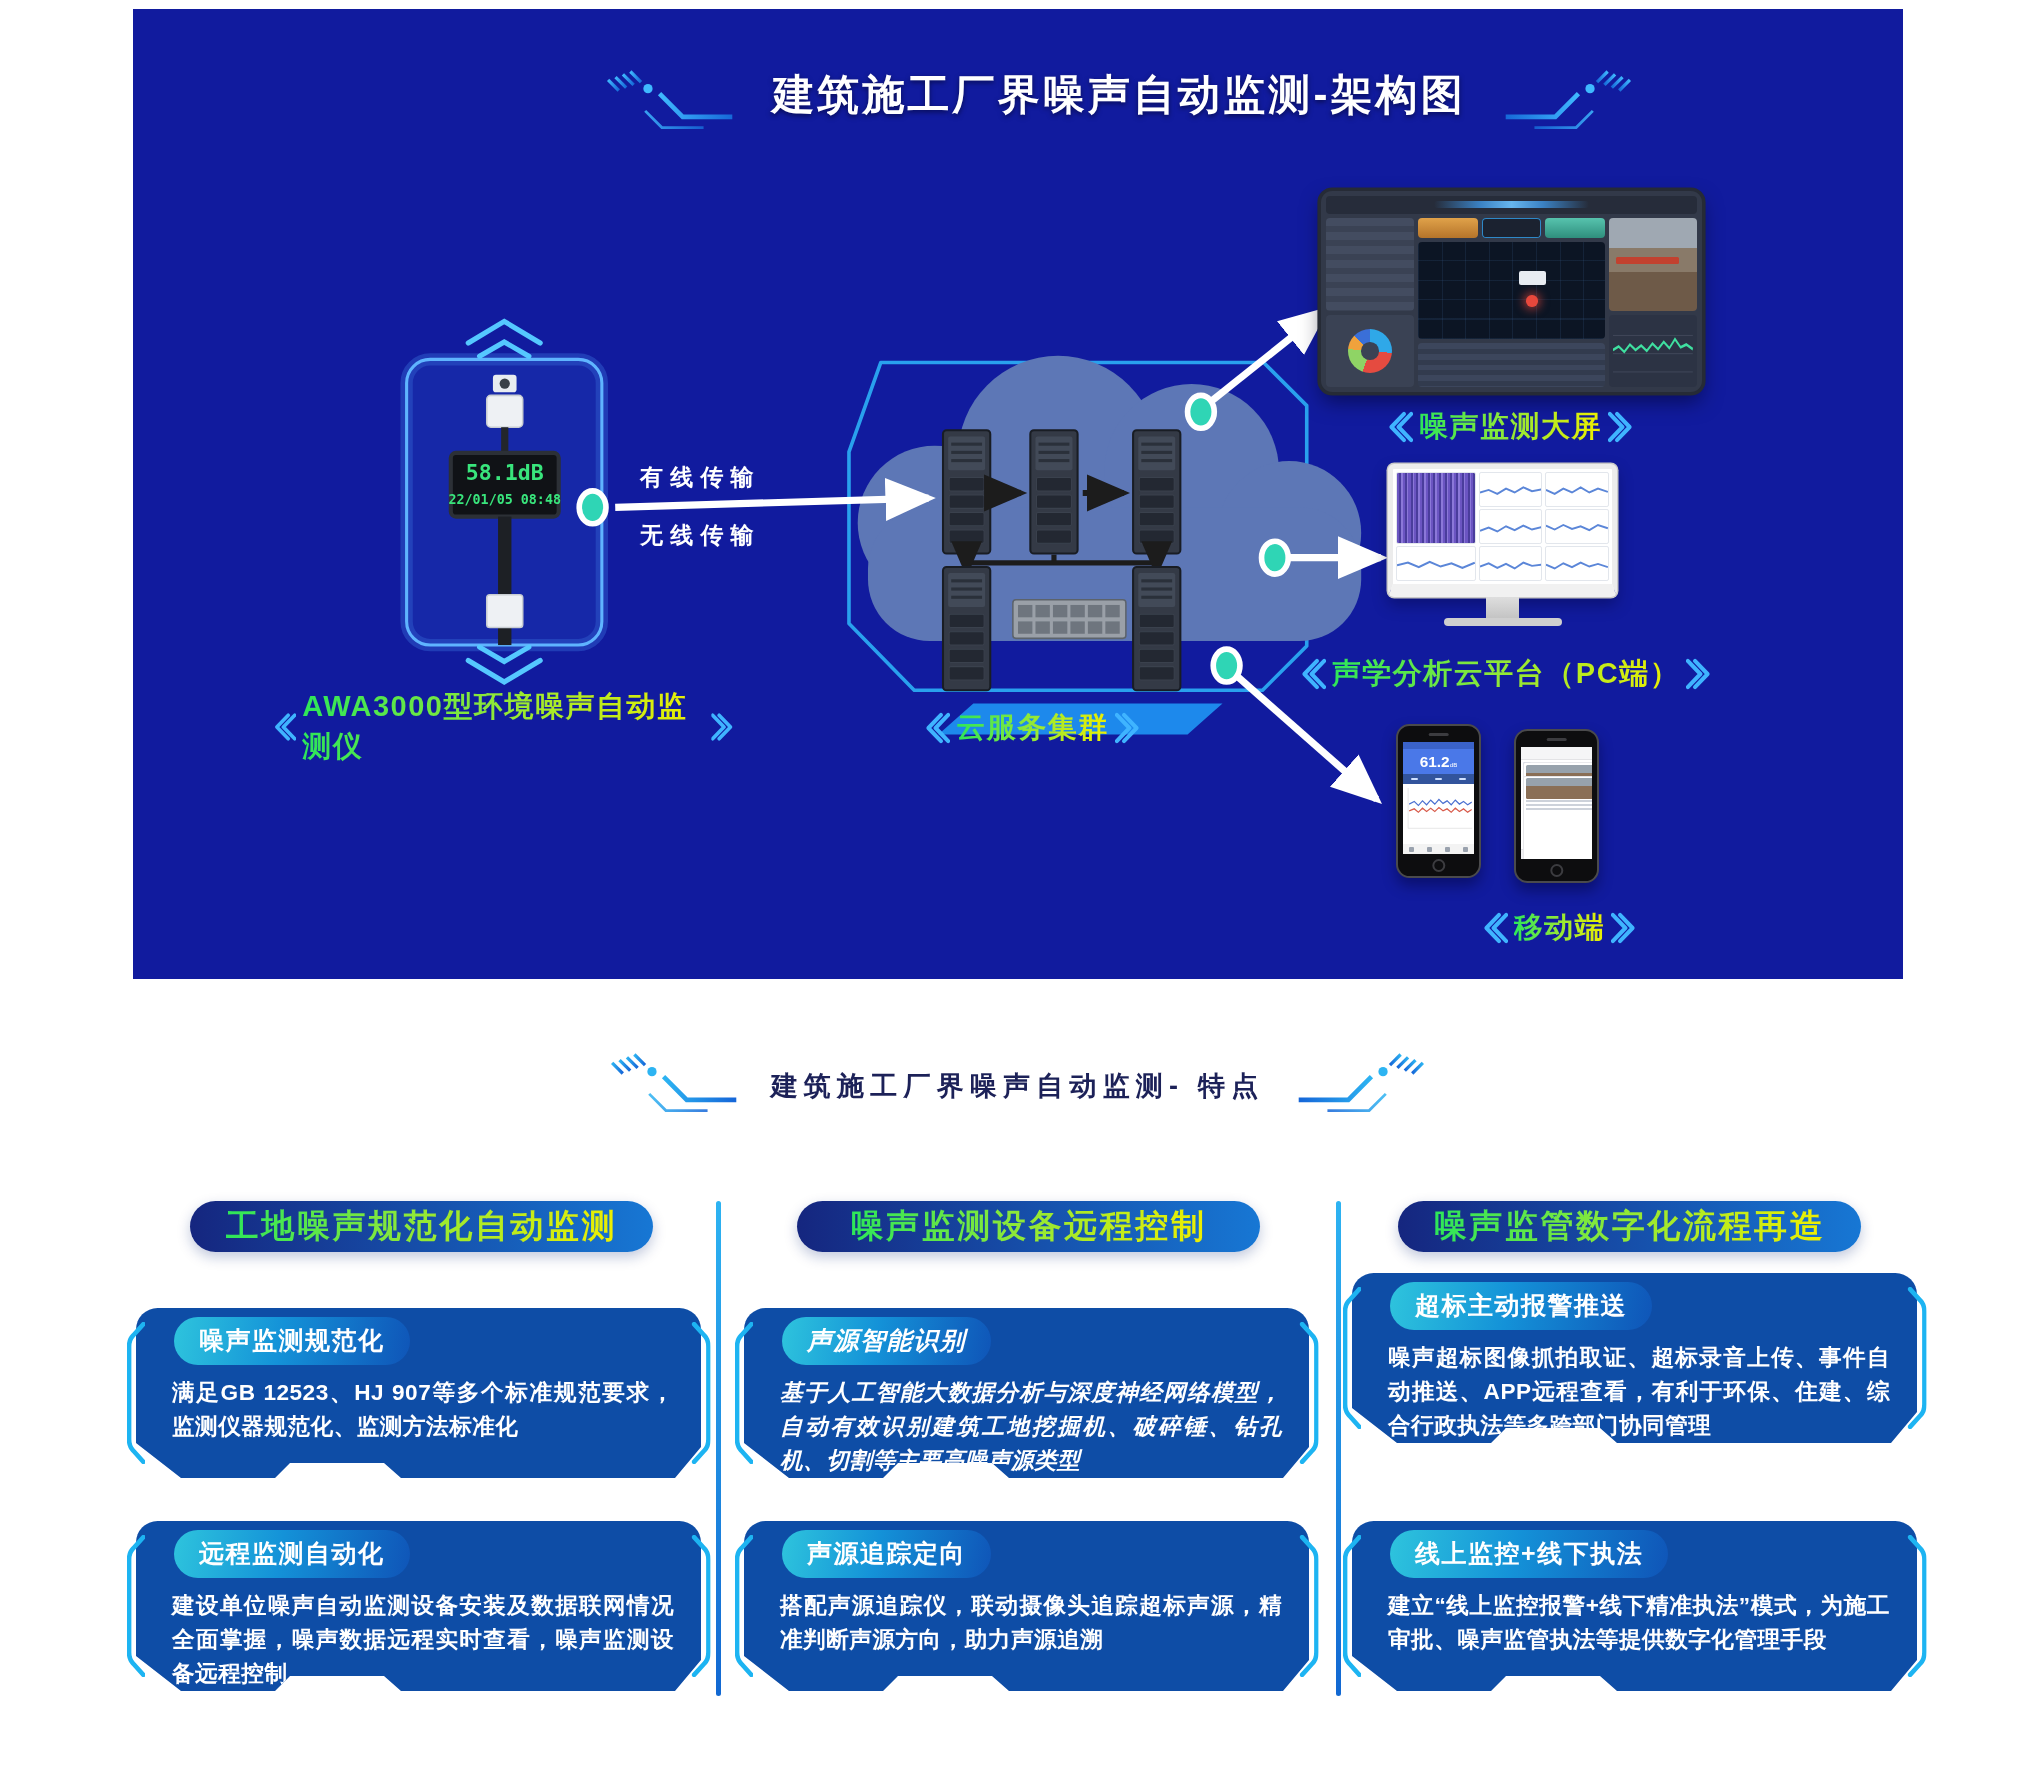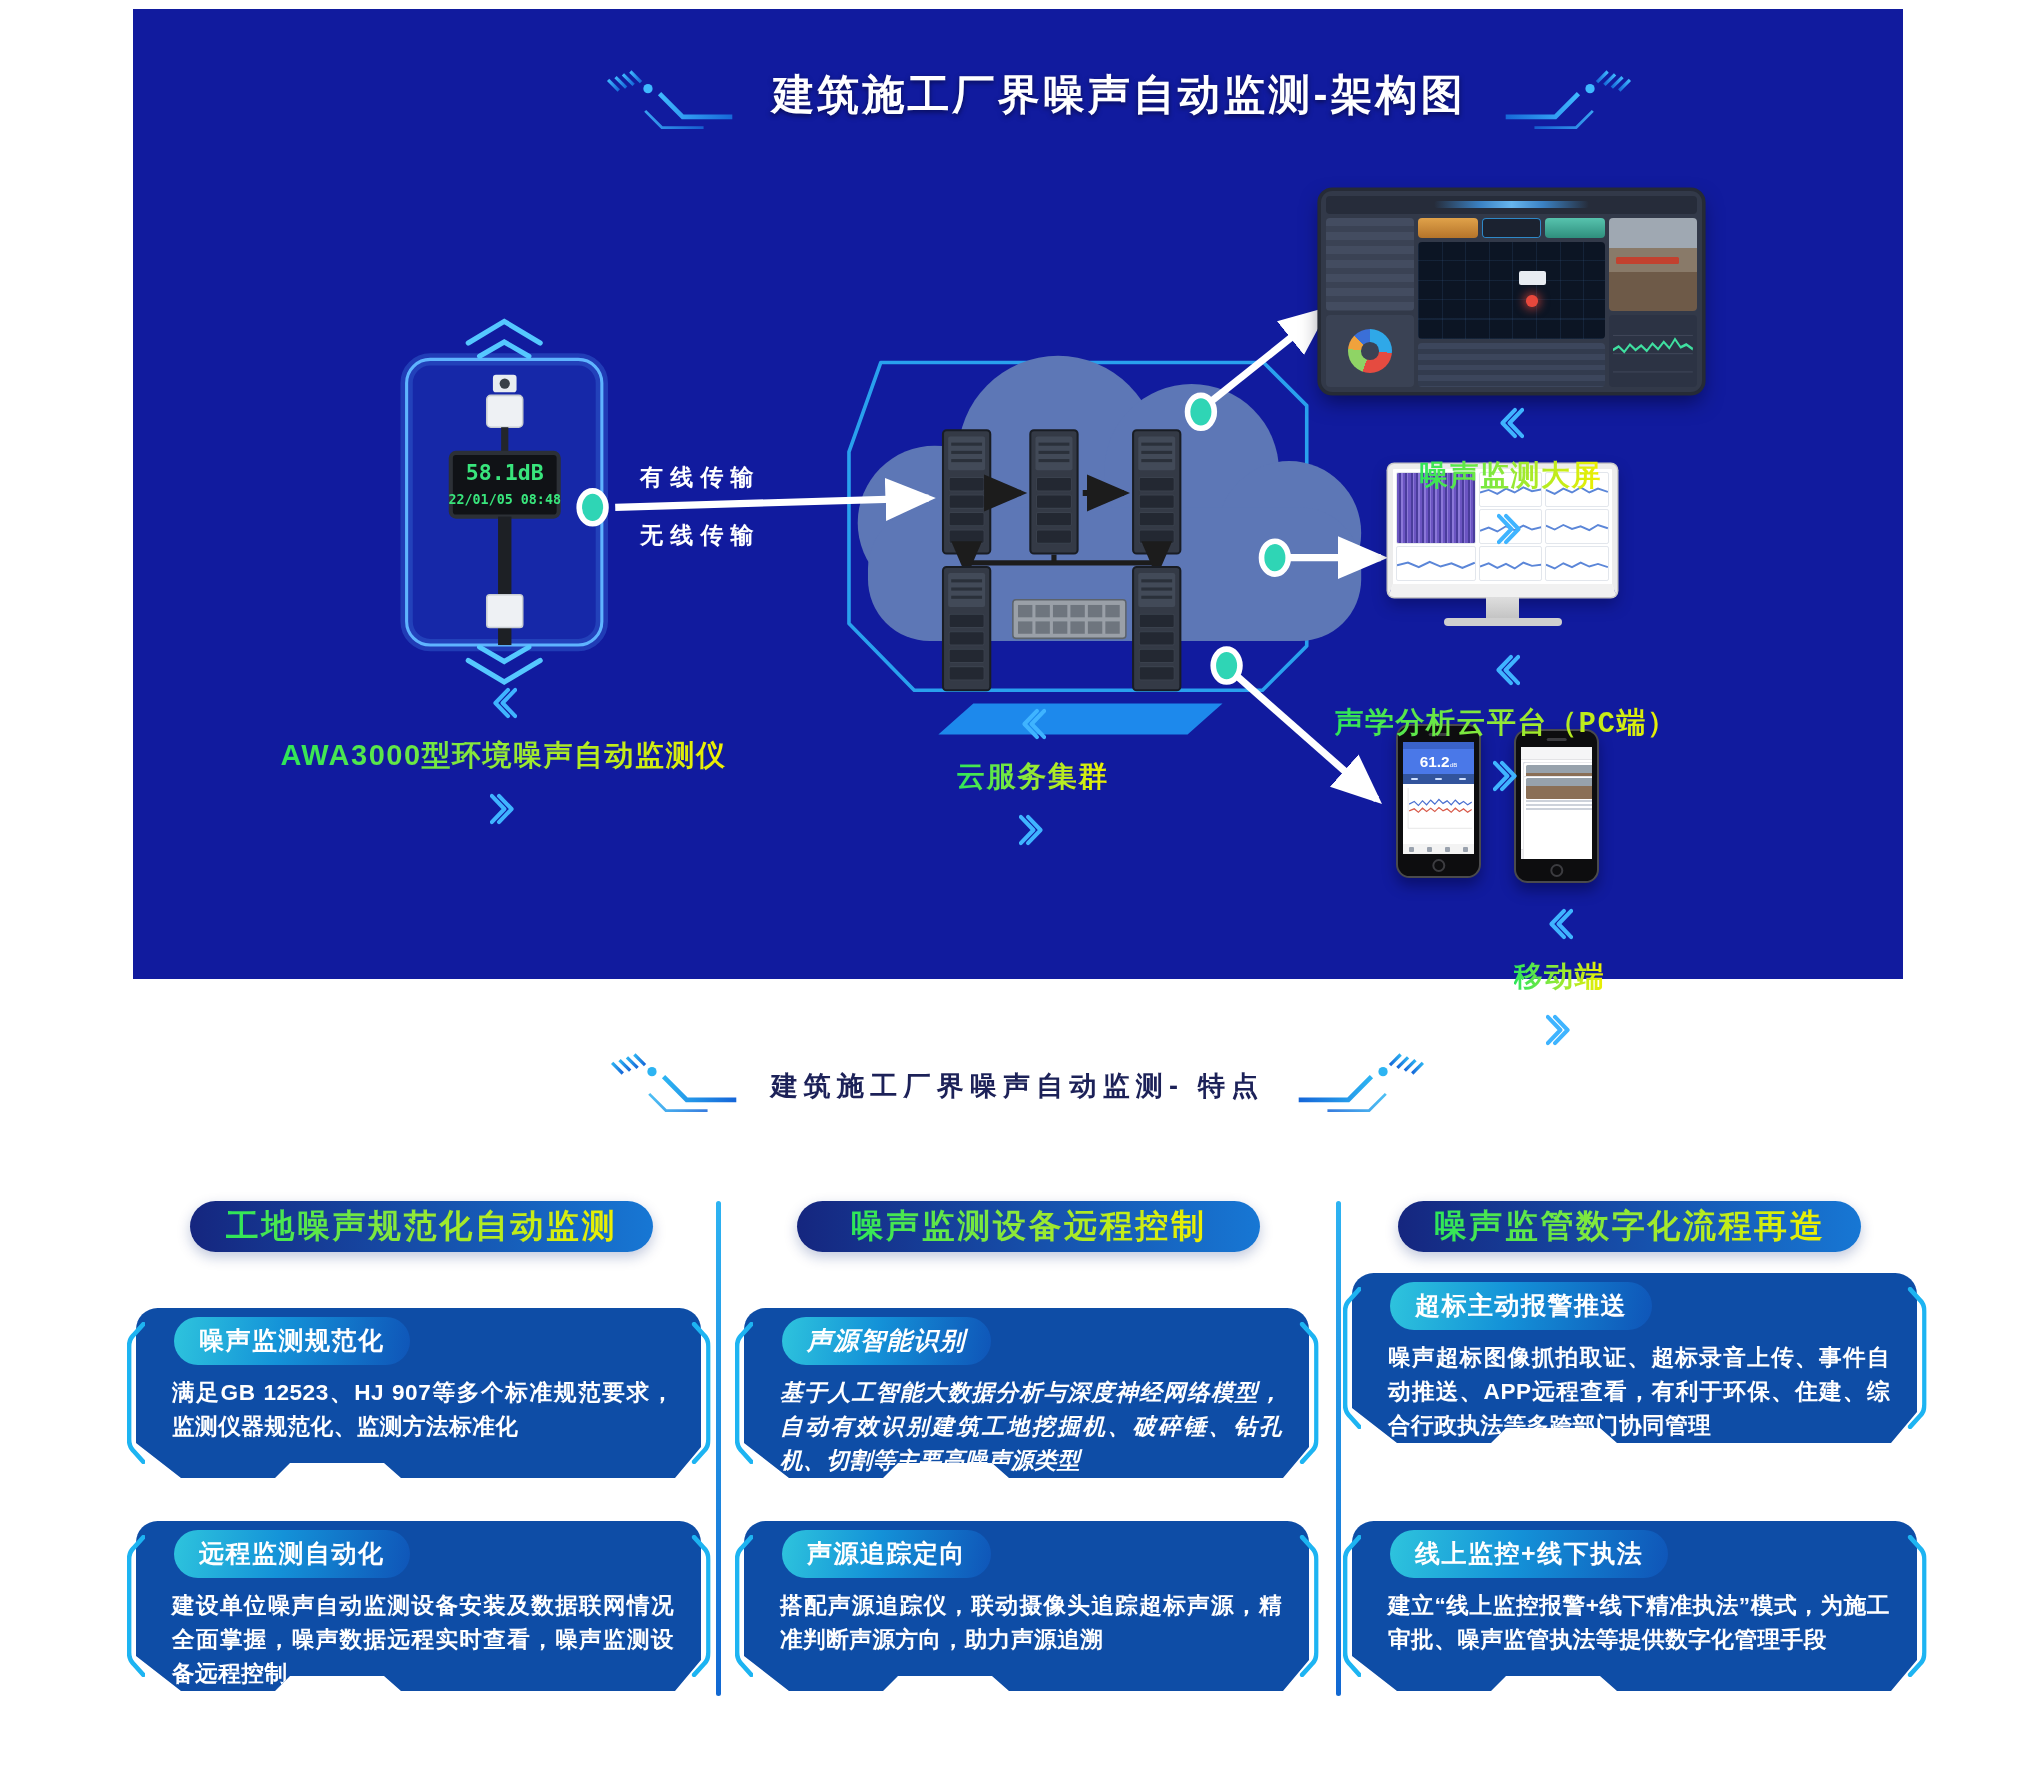--- a/index.html
+++ b/index.html
@@ -15,21 +15,21 @@
   .arch-title{font-size:42px;font-weight:bold;color:#ffffff;letter-spacing:3.1px;margin:0;
         text-shadow:0 2.1px 5.1px rgba(0,0,20,.55);}
   .deco{width:139px;height:72px;}
   .deco.l{transform:scaleX(-1);}
 
   .trans-label{position:absolute;z-index:3;color:#fff;font-weight:bold;font-size:23px;letter-spacing:7.2px;}
 
   
   .grad-gy{background:linear-gradient(90deg,#2de65a 0%,#8ae83a 45%,#efef00 100%);
         -webkit-background-clip:text;background-clip:text;color:transparent;font-weight:bold;}
-  .label-row{position:absolute;z-index:3;display:flex;align-items:center;justify-content:center;gap:17px;flex-direction:column;}
+  .label-row{position:absolute;z-index:3;display:flex;align-items:center;justify-content:center;gap:6px;}
   .label-row .txt{font-size:29px;letter-spacing:1.5px;}
   .chev{width:27px;height:32px;}
   .chev path{stroke:#3fb4ff;stroke-width:9;fill:none;stroke-linecap:round;stroke-linejoin:round;}
   .chev.r{transform:scaleX(-1);}
 
   
   .bigscreen{position:absolute;left:1321px;top:191px;width:381px;height:201px;z-index:2;
         background:#323949;border-radius:11.3px;box-shadow:0 0 0 3.6px #262b36, 0 9.3px 20.6px rgba(0,0,30,.5);
         padding:5.1px;box-sizing:border-box;display:flex;flex-direction:column;gap:4.1px;}
   .bs-header{height:17.5px;background:#262c3a;border-radius:4.1px;display:flex;align-items:center;justify-content:center;}
@@ -373,21 +373,21 @@
             </svg></div>
         <div class="pc-cell"><svg viewBox="0 0 100 50" preserveAspectRatio="none">
               <polyline points="0,27 14,33 28,25 42,31 56,24 70,30 84,26 100,31" fill="none" stroke="#5b86d8" stroke-width="3"></polyline>
             </svg></div>
       </div>
     </div>
     <div class="pc-neck"></div>
     <div class="pc-base"></div>
   </div>
 
-  <div class="label-row" style="left:1249px;top:654px;width:514px;font-family:Liberation Mono, monospace;">
+  <div class="label-row" style="left:1249px;top:654px;width:514px;">
     <svg class="chev" viewBox="0 0 60 70">
       <path d="M40 6 L12 35 L40 64"></path>
         <path d="M56 6 L28 35 L56 64"></path>
       </svg>
     <span class="txt grad-gy">声学分析云平台（PC端）</span>
     <svg class="chev r" viewBox="0 0 60 70">
       <path d="M40 6 L12 35 L40 64"></path>
         <path d="M56 6 L28 35 L56 64"></path>
       </svg>
   </div>

